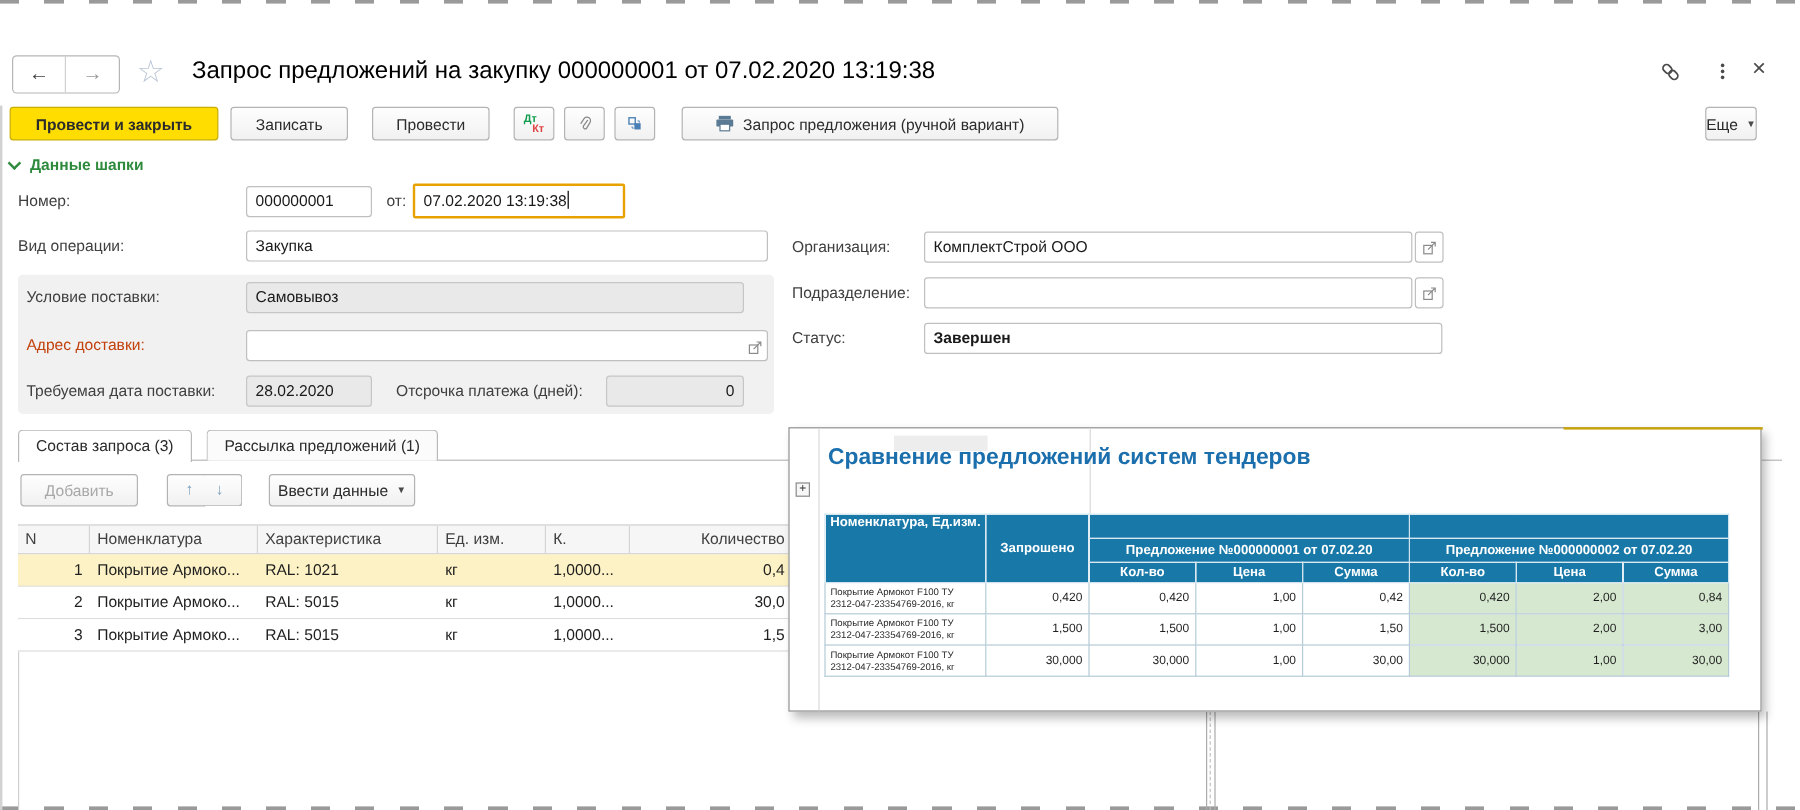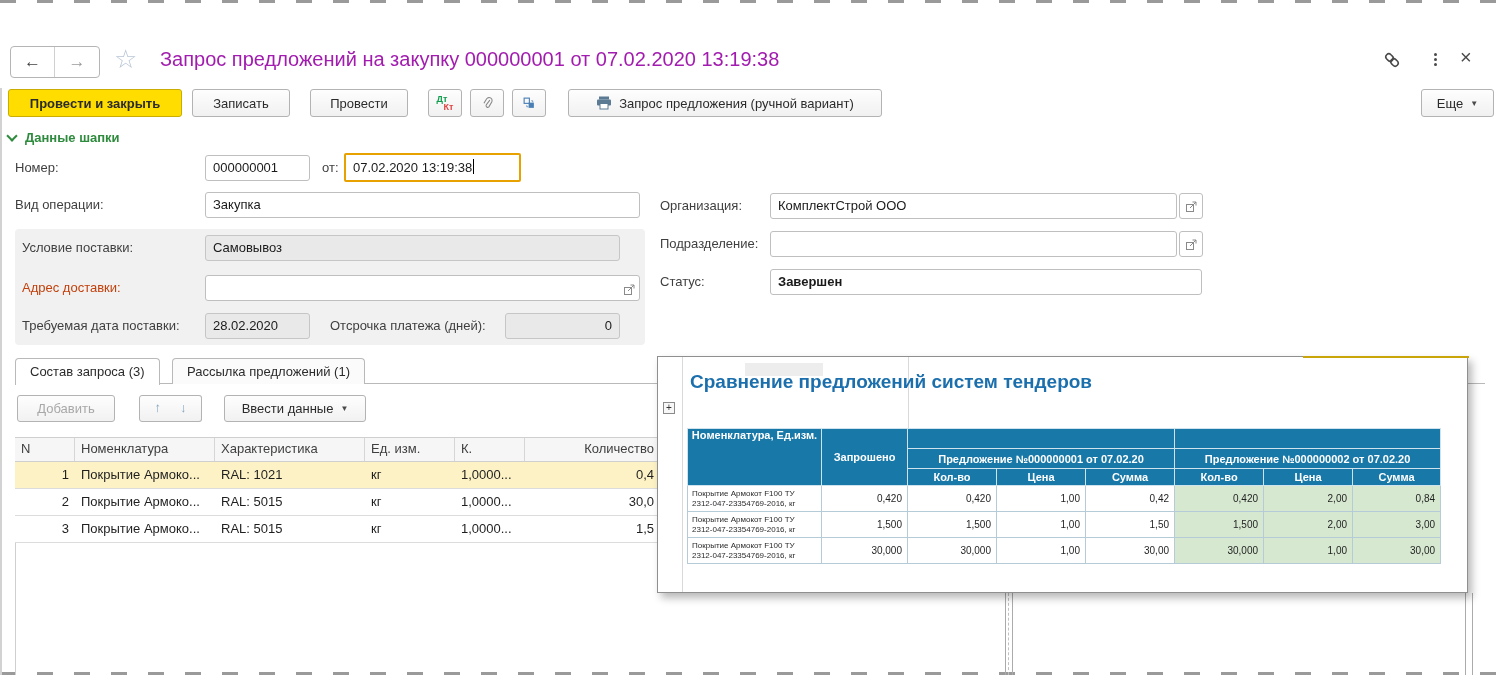--- a/index.html
+++ b/index.html
@@ -8,21 +8,21 @@
   .abs{position:absolute;}
   
   .cropline{position:absolute;left:0;width:100%;height:3px;
             background:repeating-linear-gradient(90deg,#9a9a9a 0 16px,transparent 16px 37px);}
   
   .navgroup{position:absolute;left:10px;top:46px;display:flex;border:1px solid #b5b5b5;border-radius:4px;background:#fff;height:30px;}
   .navbtn{width:44px;height:30px;display:flex;align-items:center;justify-content:center;font-size:17px;box-sizing:border-box;}
   .navbtn.back{color:#3f3f3f;border-right:1px solid #d0d0d0;}
   .navbtn.fwd{color:#9a9a9a;}
   .star{position:absolute;left:114px;top:44px;font-size:26px;color:#b9c6d6;line-height:30px;}
-  .doc-title{position:absolute;left:160px;top:48px;font-size:20px;color:#a21caf;white-space:nowrap;}
+  .doc-title{position:absolute;left:160px;top:48px;font-size:20px;color:#000000;white-space:nowrap;}
   .kebab{position:absolute;left:1428px;top:50px;width:14px;height:18px;padding-top:1px;box-sizing:border-box;}
   .kebab i{display:block;width:3px;height:3px;border-radius:50%;background:#4a4a4a;margin:2px auto;}
   .closex{position:absolute;left:1460px;top:46px;font-size:20px;color:#4a4a4a;}
   
   .btn{position:absolute;height:28px;box-sizing:border-box;border:1px solid #b3b3b3;border-radius:3px;
        background:linear-gradient(#fefefe,#f1f1f1);font-size:13px;color:#2b2b2b;display:flex;align-items:center;
        justify-content:center;gap:7px;padding:4px 10px;white-space:nowrap;}
   .btn.primary{background:#ffdd00;border-color:#c9ad00;font-weight:bold;}
   .caret{font-size:8px;color:#4a4a4a;}
   .dtkt{font-size:9px;font-weight:bold;line-height:8px;display:flex;flex-direction:column;align-items:flex-start;}
@@ -146,21 +146,21 @@
     </svg>
   </div>
   <div class="btn" style="left:568px;top:89px;width:314px;">
     <svg width="16" height="14" viewBox="0 0 16 14">
       <rect x="3" y="0.5" width="10" height="3" fill="#5b7a93"></rect>
       <rect x="1" y="3.5" width="14" height="6" rx="1" fill="#5b7a93"></rect>
       <rect x="4" y="7.5" width="8" height="5.5" fill="#fff" stroke="#5b7a93"></rect>
     </svg>
     <span>Запрос предложения (ручной вариант)</span>
   </div>
-  <div class="btn" style="left:1421px;top:89px;width:73px;align-items:center;">
+  <div class="btn" style="left:1421px;top:89px;width:43px;align-items:center;">
     <span>Еще</span>
     <span class="caret">▼</span>
   </div>
 
   <div class="sect">
     <span class="chevd"></span>
     <span>Данные шапки</span>
   </div>
 
   <div class="lbl" style="left:15px;top:155px;">Номер:</div>
@@ -218,21 +218,21 @@
 
   <div class="btn" style="left:17px;top:395px;width:98px;height:27px;color:#a8a8a8;">
     <span>Добавить</span>
   </div>
   <div class="btn" style="left:139px;top:395px;width:32px;height:27px;color:#7da0bd;font-weight:bold;border-radius:3px 0 0 3px;">
     <span style="display:inline-block;transform:rotate(-90deg);">→</span>
   </div>
   <div class="btn" style="left:170px;top:395px;width:32px;height:27px;color:#7da0bd;font-weight:bold;border-radius:0 3px 3px 0;border-left:none;">
     <span style="display:inline-block;transform:rotate(90deg);">→</span>
   </div>
-  <div class="btn" style="left:224px;top:395px;width:142px;height:27px;">
+  <div class="btn" style="left:224px;top:395px;width:122px;height:27px;">
     <span>Ввести данные</span>
     <span class="caret">▼</span>
   </div>
 
   <div class="items-frame"></div>
   <div class="it-h">
     <div class="c-n" style="text-align:left;">N</div>
     <div class="c-nom">Номенклатура</div>
     <div class="c-chr">Характеристика</div>
     <div class="c-unit">Ед. изм.</div>

